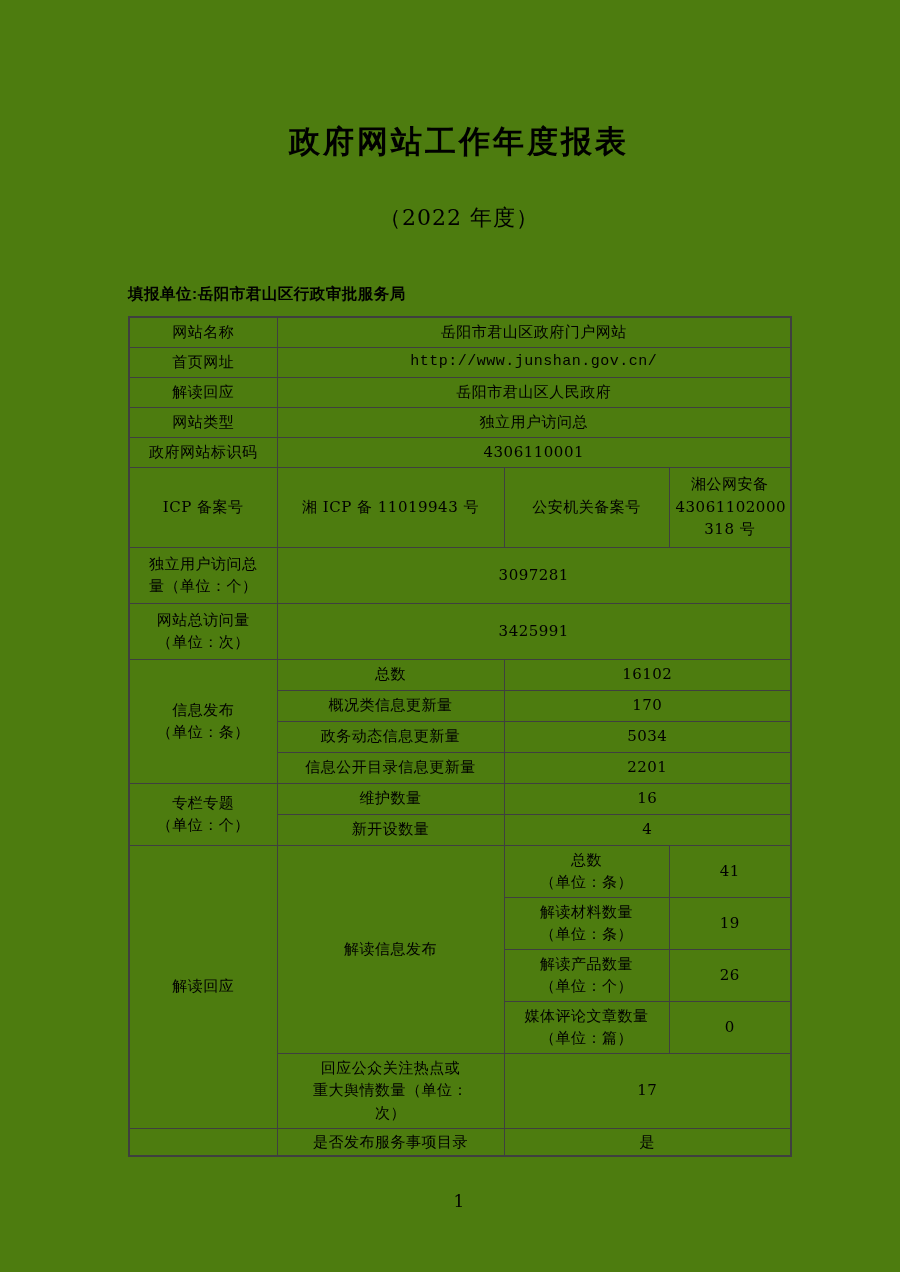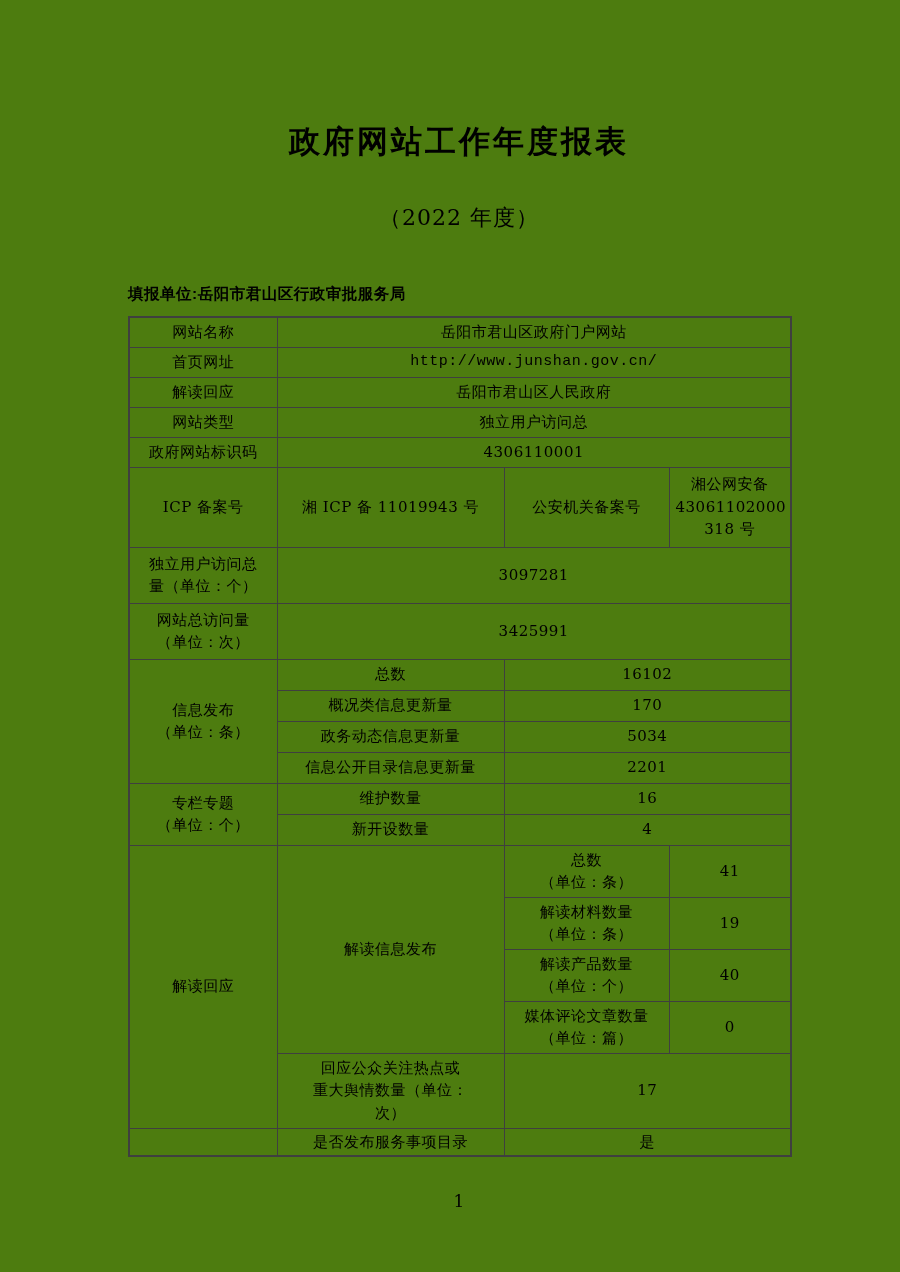--- a/index.html
+++ b/index.html
@@ -174,21 +174,21 @@
           <td>41</td>
         </tr>
         <tr class="h52">
           <td>解读材料数量
 （单位：条）</td>
           <td>19</td>
         </tr>
         <tr class="h52">
           <td>解读产品数量
 （单位：个）</td>
-          <td>40</td>
+          <td>26</td>
         </tr>
         <tr class="h52">
           <td>媒体评论文章数量
 （单位：篇）</td>
           <td>0</td>
         </tr>
         <tr class="h75">
           <td>回应公众关注热点或
 重大舆情数量（单位：
 次）</td>

